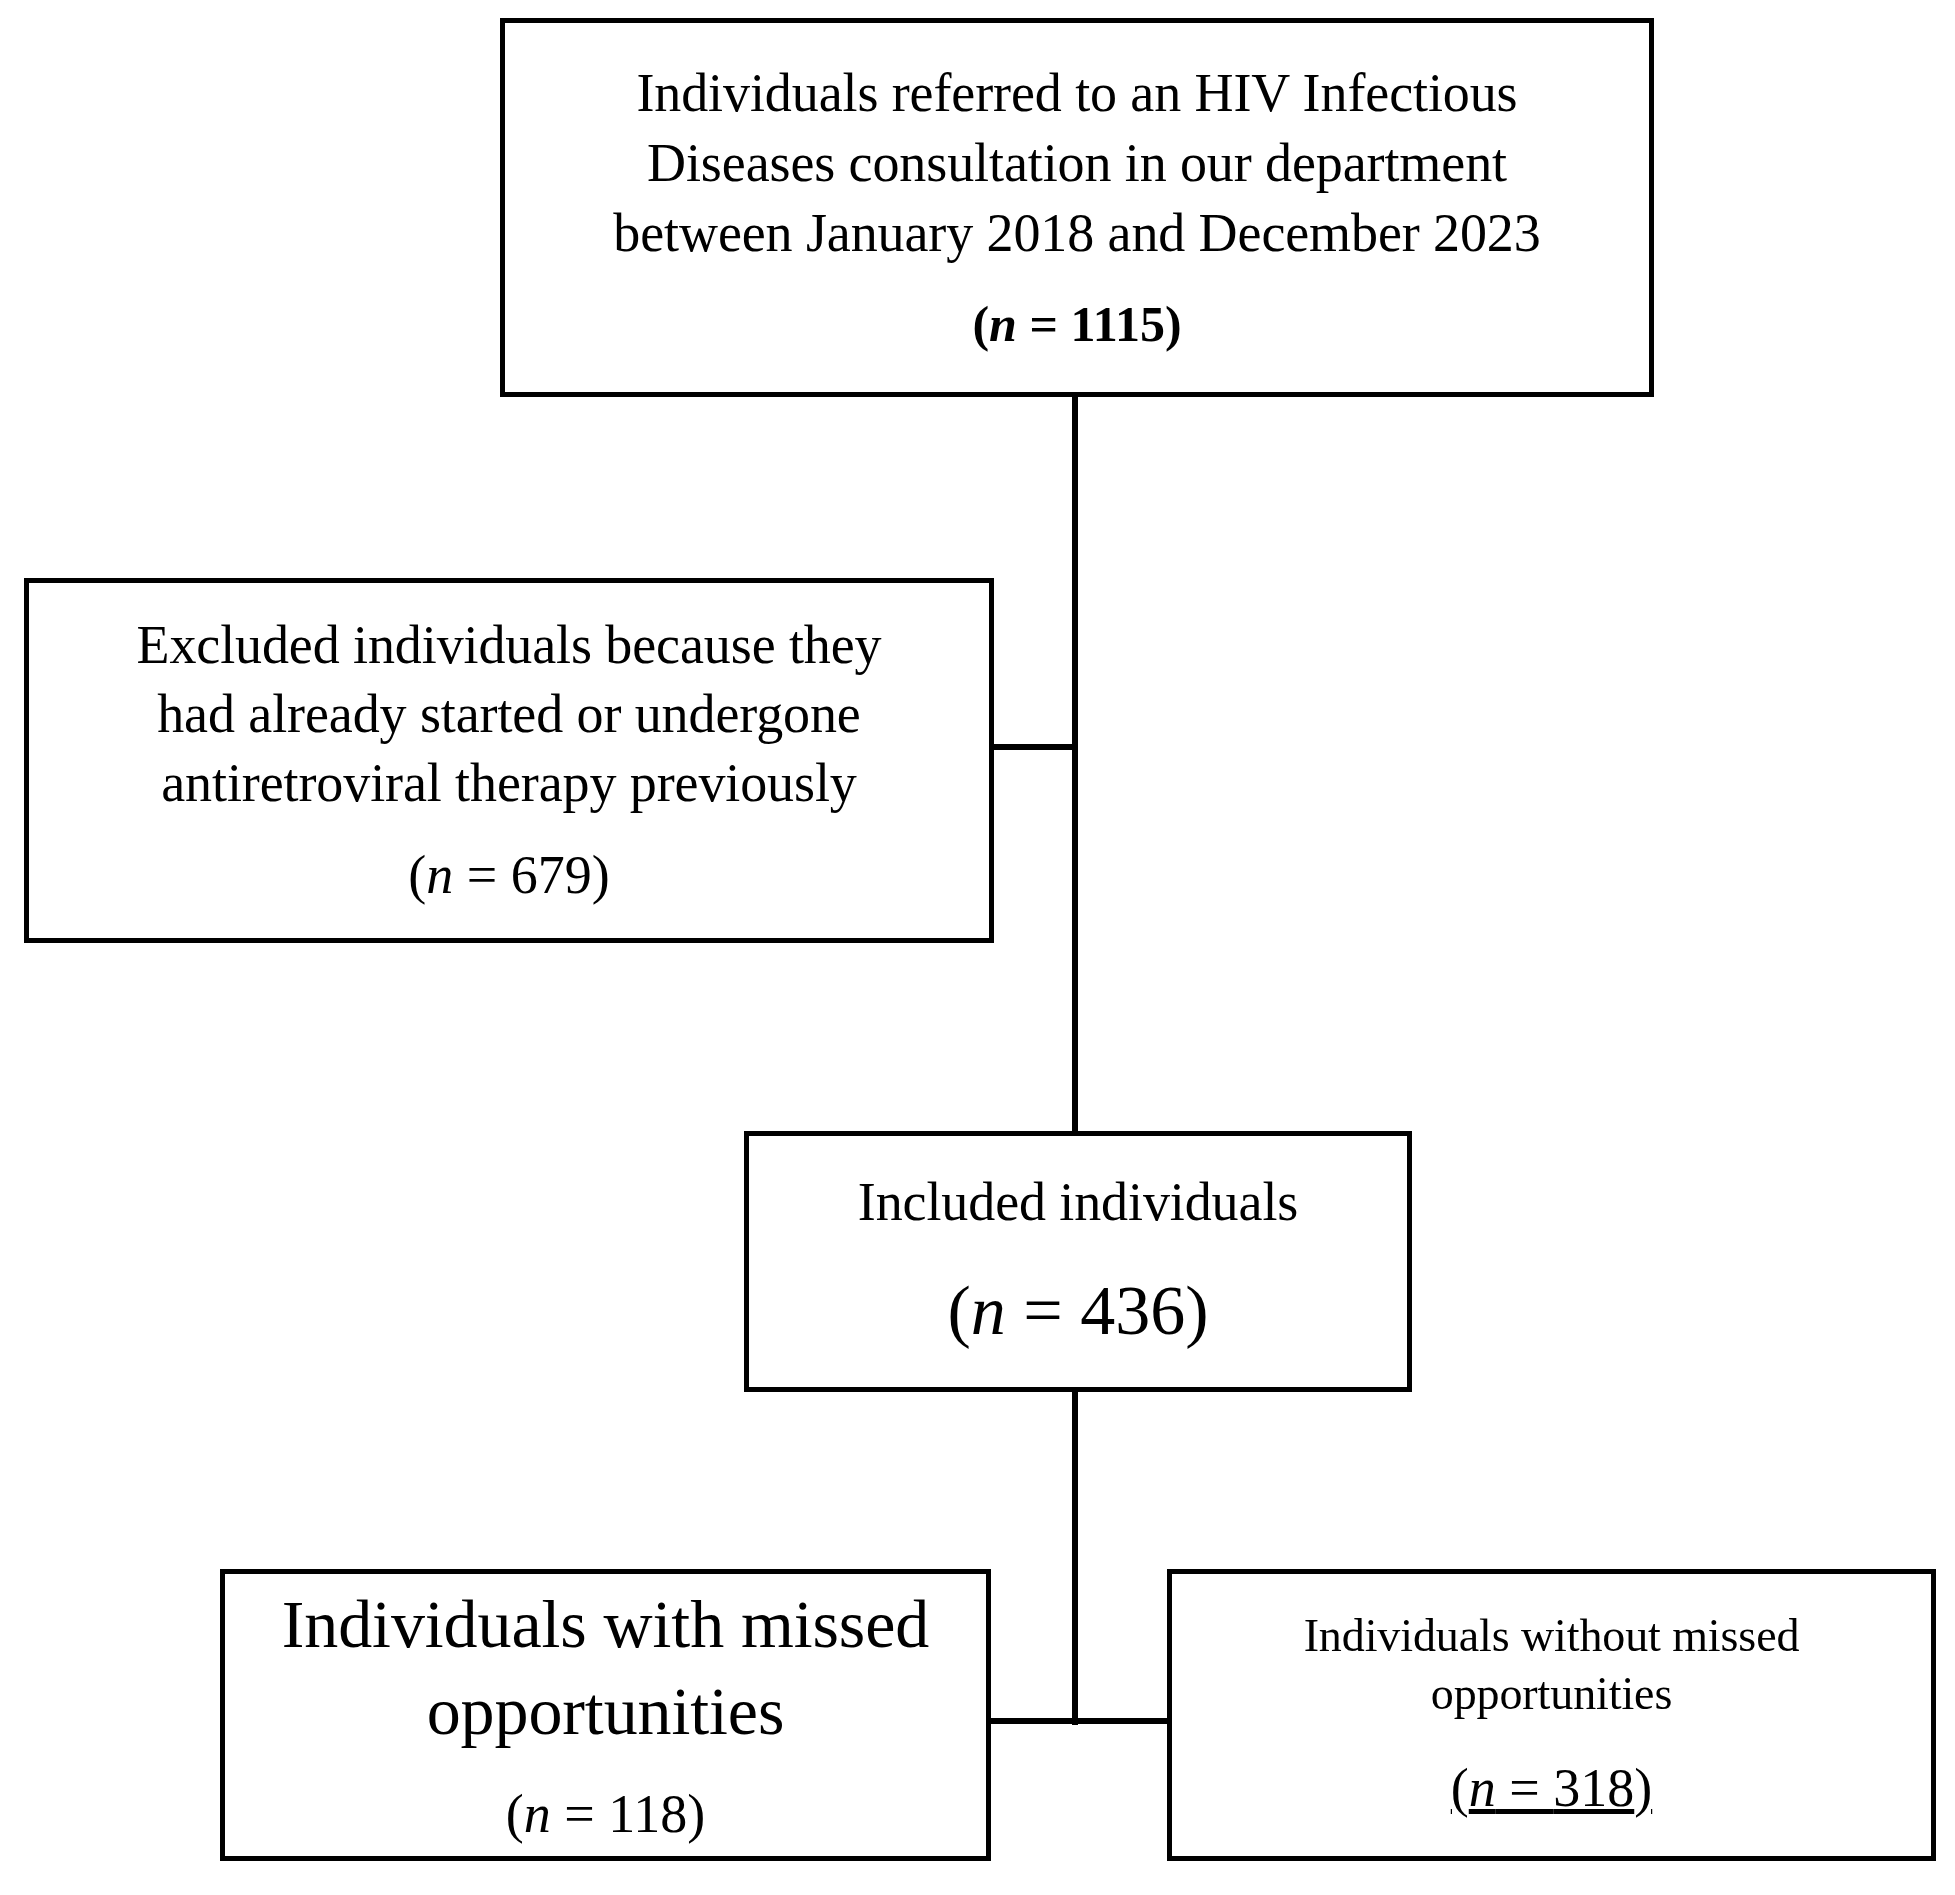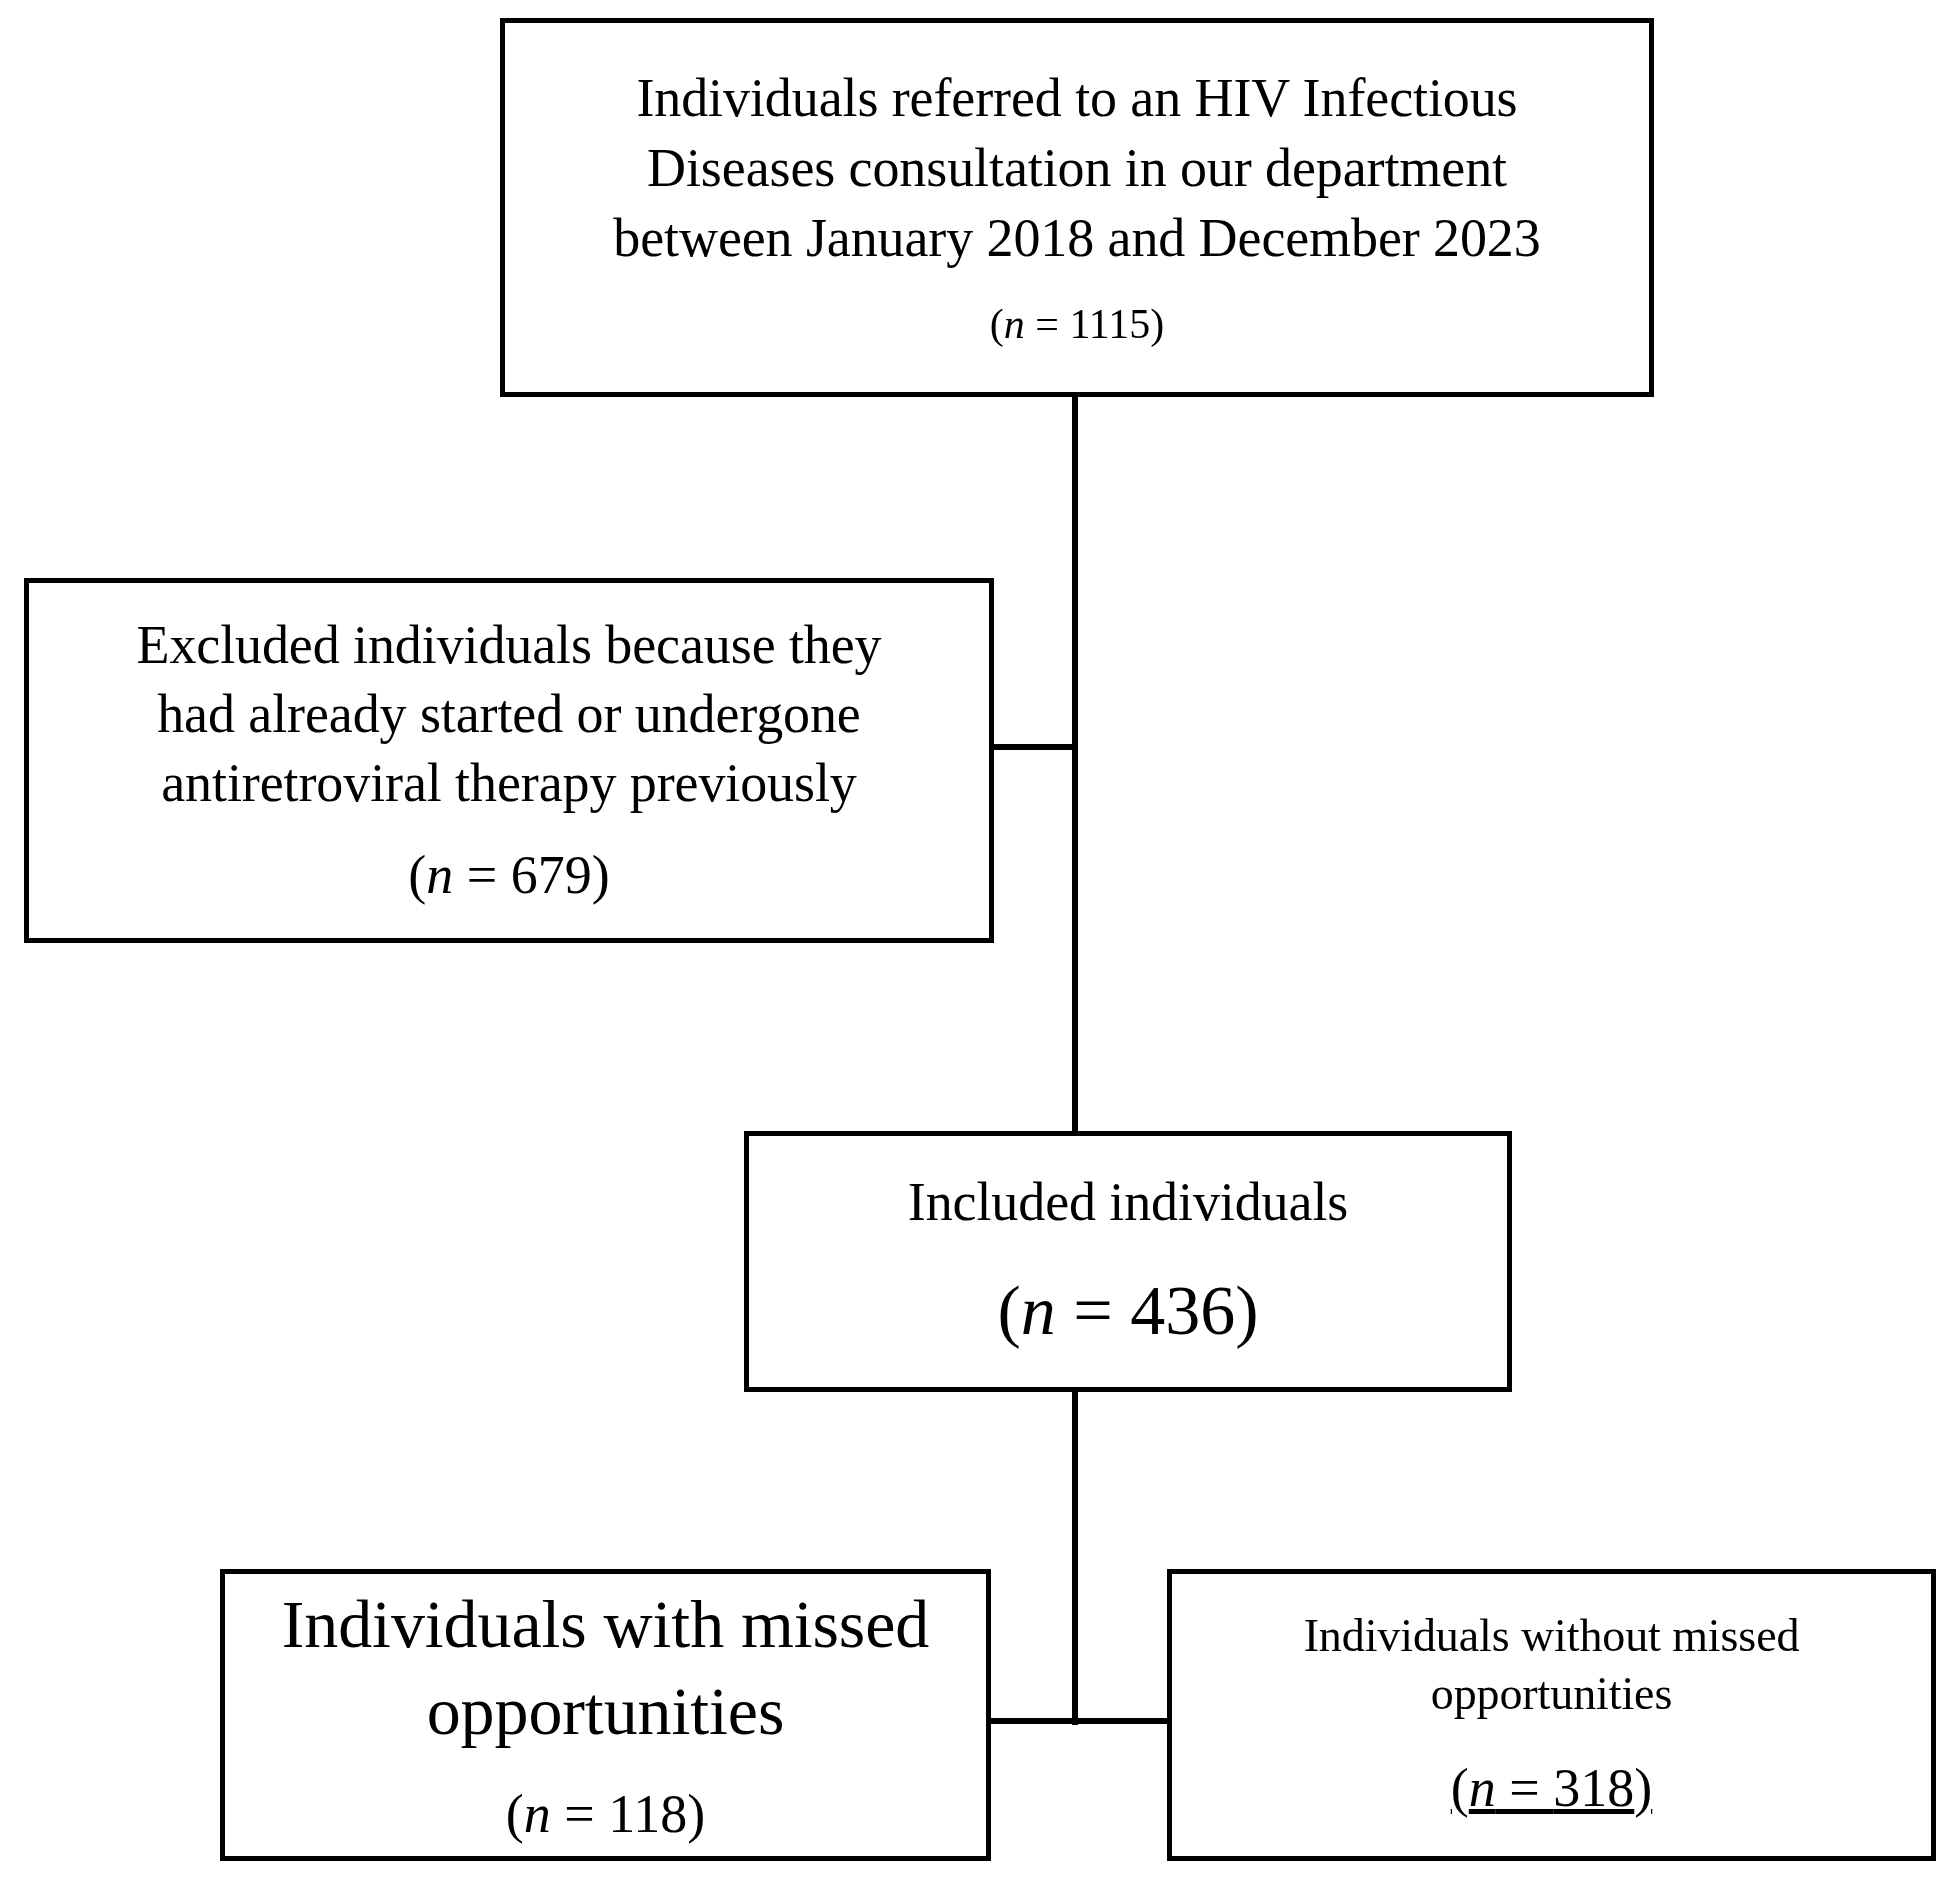--- a/index.html
+++ b/index.html
@@ -54,32 +54,32 @@
   .count .nvar {
     font-style: italic;
   }
 
   
   #node-referred {
     left: 500px;  top: 18px;
     width: 1154px; height: 379px;
   }
   #node-referred .label { font-size: 54px; line-height: 1.30; }
-  #node-referred .count { margin-top: 24px; font-size: 42px; }
+  #node-referred .count { margin-top: 24px; font-size: 50px; font-weight: bold; }
 
   #node-excluded {
     left: 24px;  top: 578px;
     width: 970px; height: 365px;
   }
   #node-excluded .label { font-size: 54px; line-height: 1.28; }
   #node-excluded .count { margin-top: 21.5px; font-size: 54px; }
 
   #node-included {
     left: 744px;  top: 1131px;
-    width: 768px;  height: 261px;
+    width: 668px;  height: 261px;
   }
   #node-included .label { font-size: 54px; }
   #node-included .count { margin-top: 28px; font-size: 70px; }
 
   #node-with-mo {
     left: 220px;  top: 1569px;
     width: 771px; height: 292px;
   }
   #node-with-mo .label { font-size: 68px; line-height: 1.28; }
   #node-with-mo .count { margin-top: 24px; font-size: 54px; }

